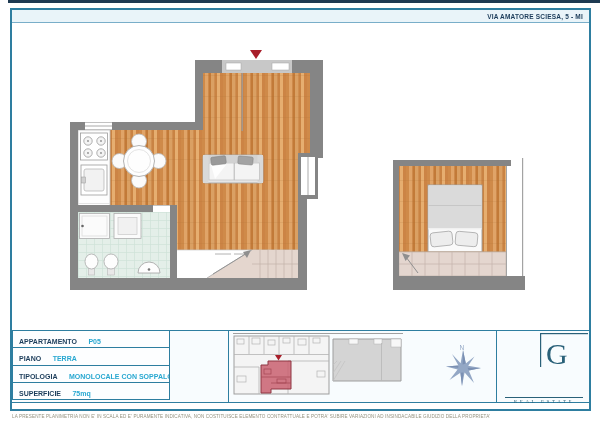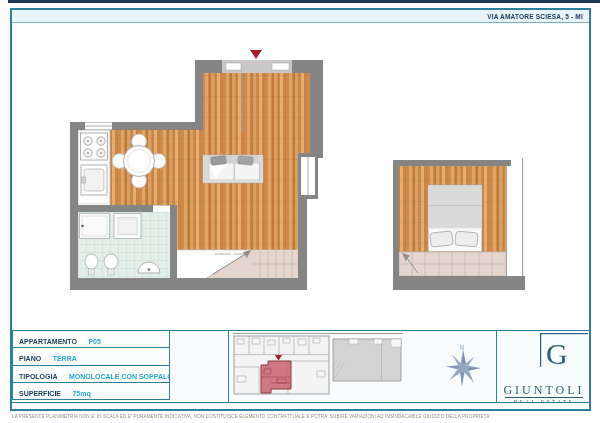--- a/index.html
+++ b/index.html
@@ -293,19 +293,18 @@
     <polygon fill="#7b90b3" points="24,46 22.4,32.8 25.4,32.4"></polygon>
     <polygon fill="#7b90b3" points="8,26.5 20.4,25.6 20.2,27.8"></polygon>
   </svg>
 
   <div class="abs logo">
     <svg width="88" height="50" viewBox="0 0 88 50">
       <rect x="40" y="2" width="48" height="1.2" fill="#2a6179"></rect>
       <rect x="40" y="2" width="1.2" height="34" fill="#2a6179"></rect>
       <text x="46" y="33" font-size="30" fill="#2a6179" font-family="Liberation Serif, serif">G</text>
     </svg>
-    <div class="logo-name">GIUNTOLI</div>
     <div class="logo-rule"></div>
     <div class="logo-tag">REAL ESTATE</div>
   </div>
 
   <div class="abs disclaimer">LA PRESENTE PLANIMETRIA NON E' IN SCALA ED E' PURAMENTE INDICATIVA, NON COSTITUISCE ELEMENTO CONTRATTUALE E POTRA' SUBIRE VARIAZIONI AD INSINDACABILE GIUDIZIO DELLA PROPRIETA'</div>
 </div>
 
 </body></html>

